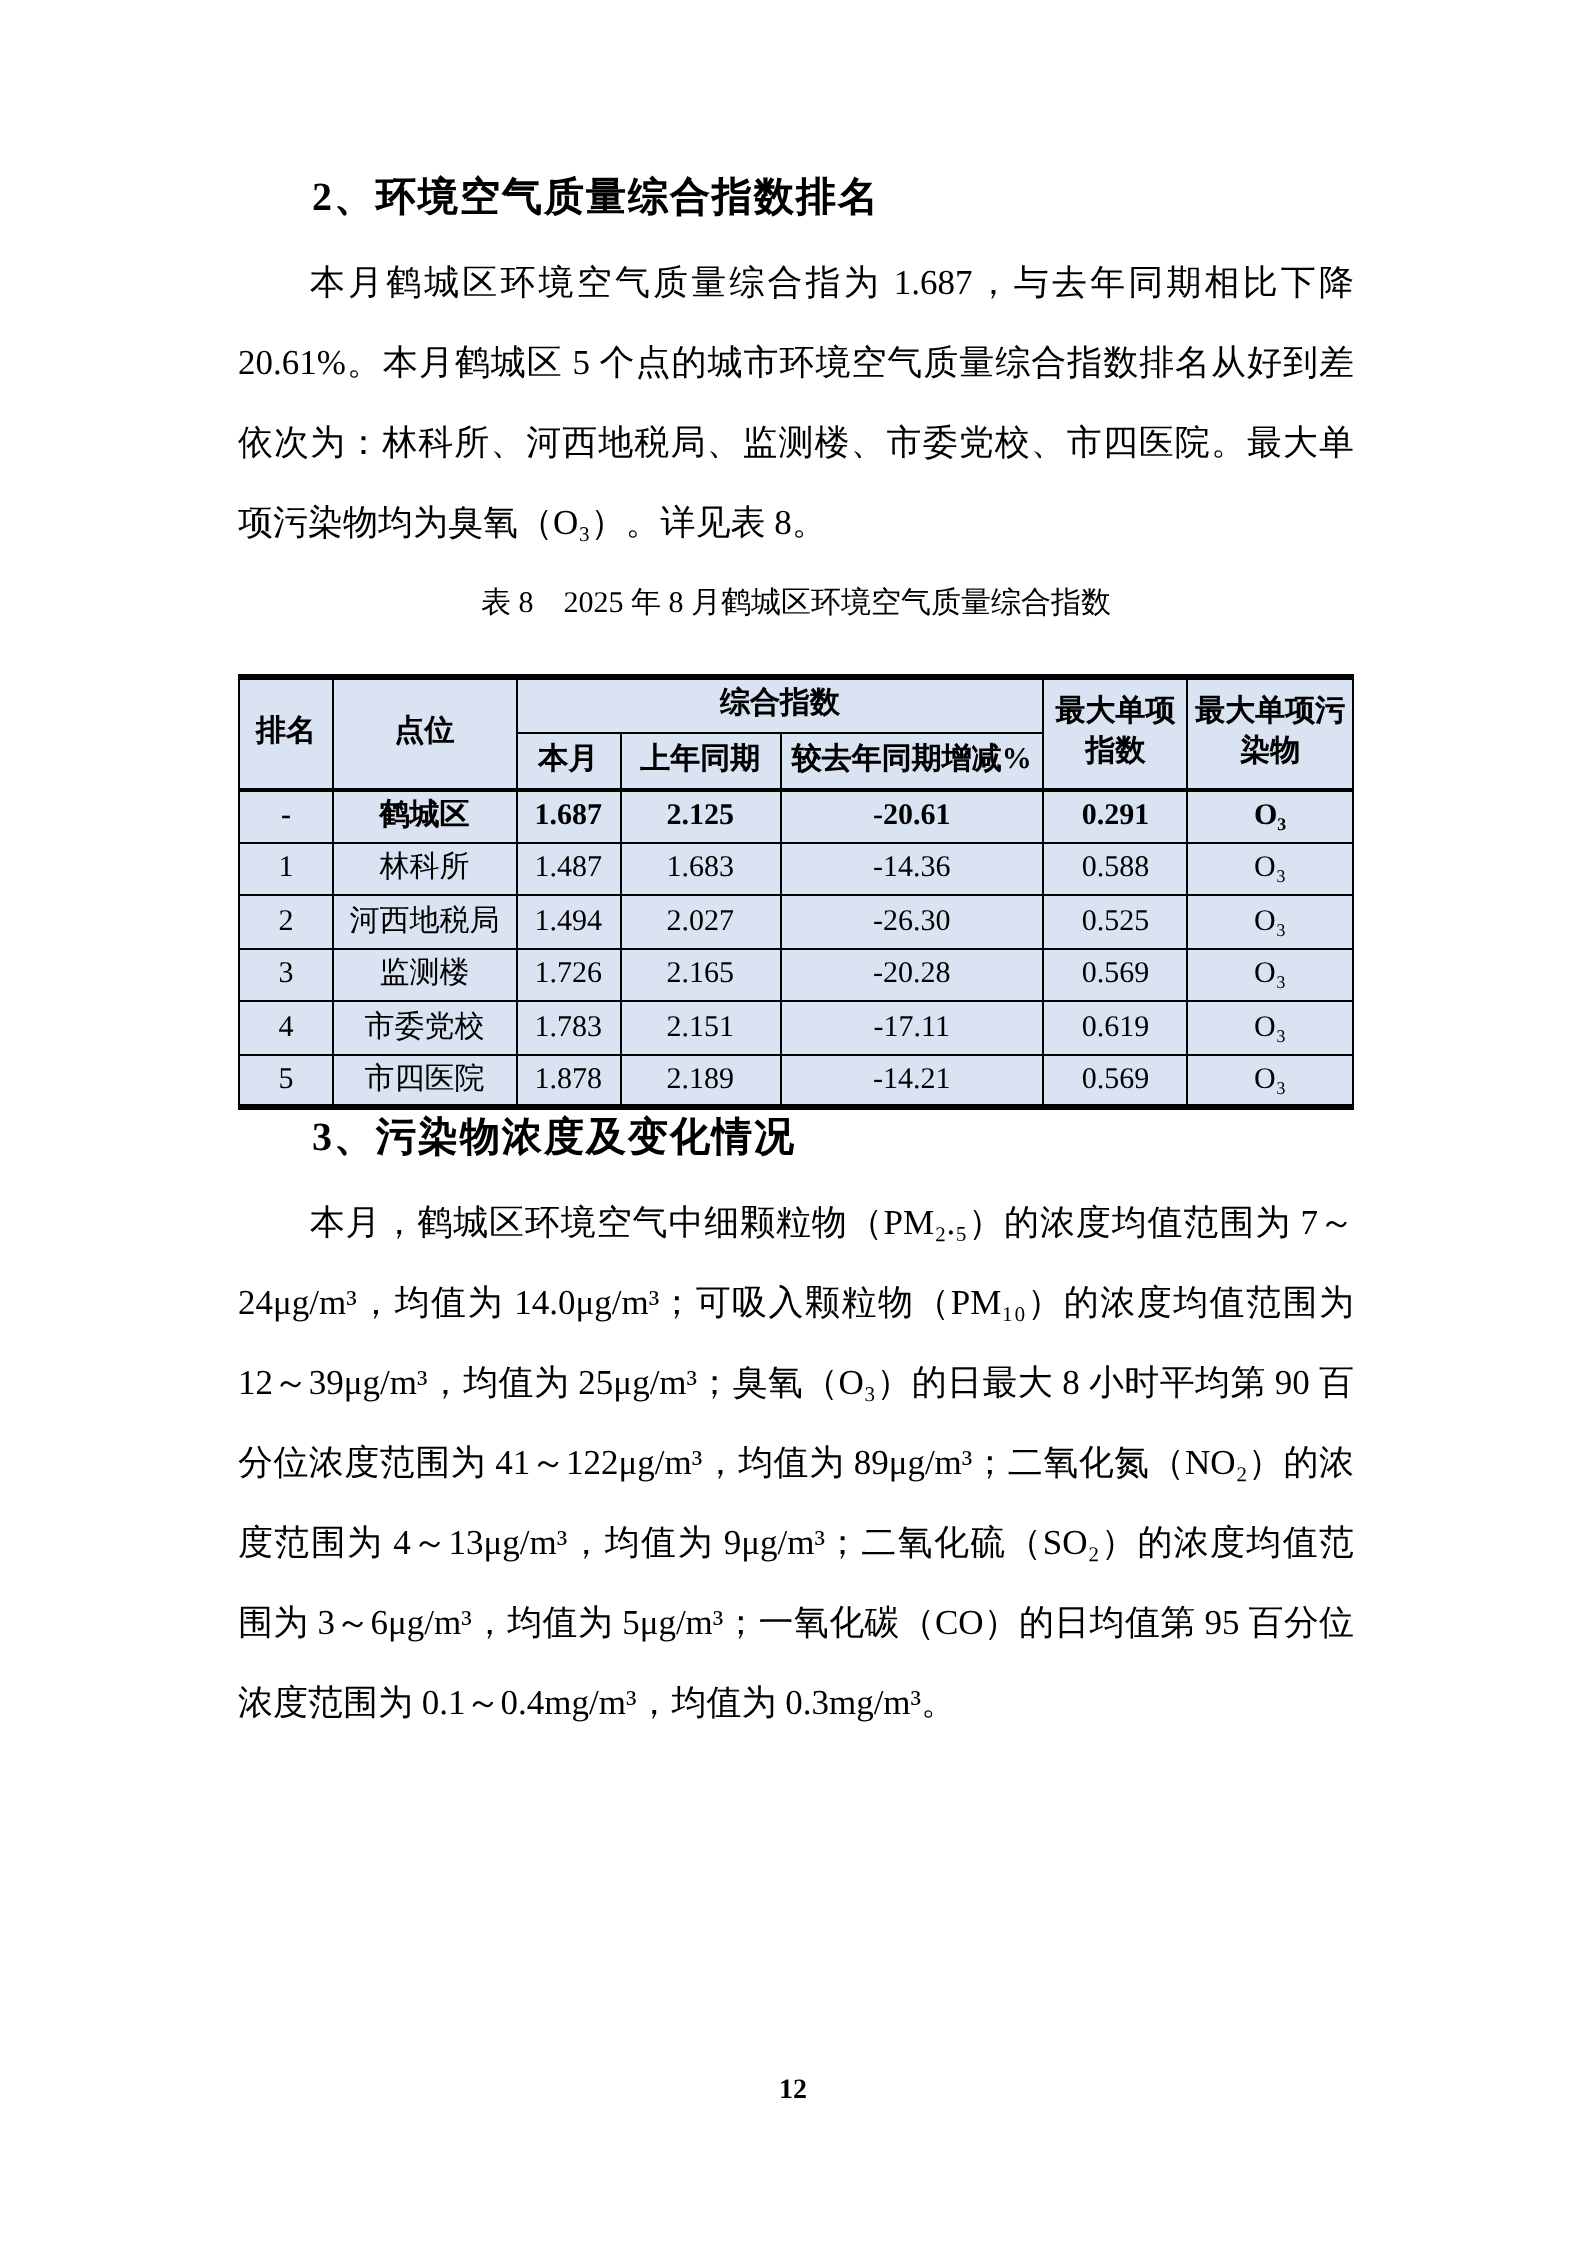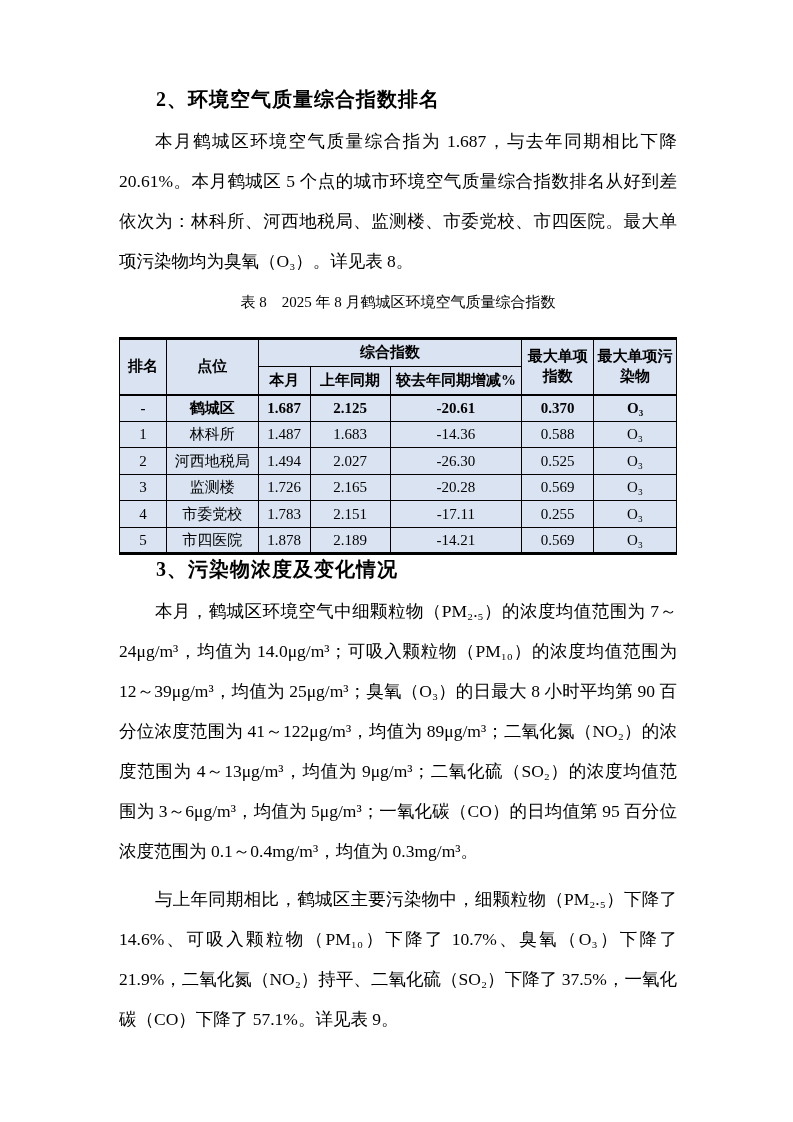--- a/index.html
+++ b/index.html
@@ -115,21 +115,21 @@
           <th>较去年同期增减%</th>
         </tr>
       </thead>
       <tbody>
         <tr class="row-em">
           <td>-</td>
           <td>鹤城区</td>
           <td>1.687</td>
           <td>2.125</td>
           <td>-20.61</td>
-          <td>0.370</td>
+          <td>0.291</td>
           <td>O₃</td>
         </tr>
         <tr>
           <td>1</td>
           <td>林科所</td>
           <td>1.487</td>
           <td>1.683</td>
           <td>-14.36</td>
           <td>0.588</td>
           <td>O₃</td>
@@ -151,36 +151,36 @@
           <td>-20.28</td>
           <td>0.569</td>
           <td>O₃</td>
         </tr>
         <tr>
           <td>4</td>
           <td>市委党校</td>
           <td>1.783</td>
           <td>2.151</td>
           <td>-17.11</td>
-          <td>0.255</td>
+          <td>0.619</td>
           <td>O₃</td>
         </tr>
         <tr>
           <td>5</td>
           <td>市四医院</td>
           <td>1.878</td>
           <td>2.189</td>
           <td>-14.21</td>
           <td>0.569</td>
           <td>O₃</td>
         </tr>
       </tbody>
     </table>
 
     <div class="section-heading sec3">3、污染物浓度及变化情况</div>
 
     <div class="body-para">本月，鹤城区环境空气中细颗粒物（PM₂.₅）的浓度均值范围为 7～24μg/m³，均值为 14.0μg/m³；可吸入颗粒物（PM₁₀）的浓度均值范围为 12～39μg/m³，均值为 25μg/m³；臭氧（O₃）的日最大 8 小时平均第 90 百分位浓度范围为 41～122μg/m³，均值为 89μg/m³；二氧化氮（NO₂）的浓度范围为 4～13μg/m³，均值为 9μg/m³；二氧化硫（SO₂）的浓度均值范围为 3～6μg/m³，均值为 5μg/m³；一氧化碳（CO）的日均值第 95 百分位浓度范围为 0.1～0.4mg/m³，均值为 0.3mg/m³。</div>
 
-    <div class="body-para">与上年同期相比，鹤城区主要污染物中，细颗粒物（PM₂.₅）下降了 14.6%、可吸入颗粒物（PM₁₀）下降了 10.7%、臭氧（O₃）下降了 21.9%，二氧化氮（NO₂）持平、二氧化硫（SO₂）下降了 37.5%，一氧化碳（CO）下降了 57.1%。详见表 9。</div>
 
   </div>
 
+  <div class="page-number">12</div>
 </div>
 
 </body></html>

